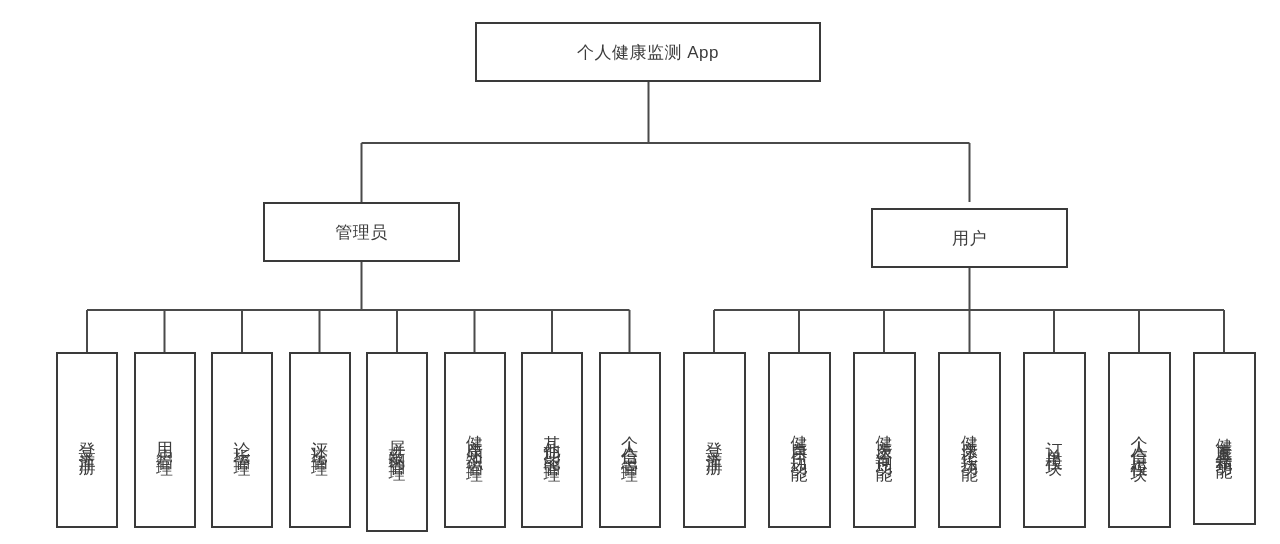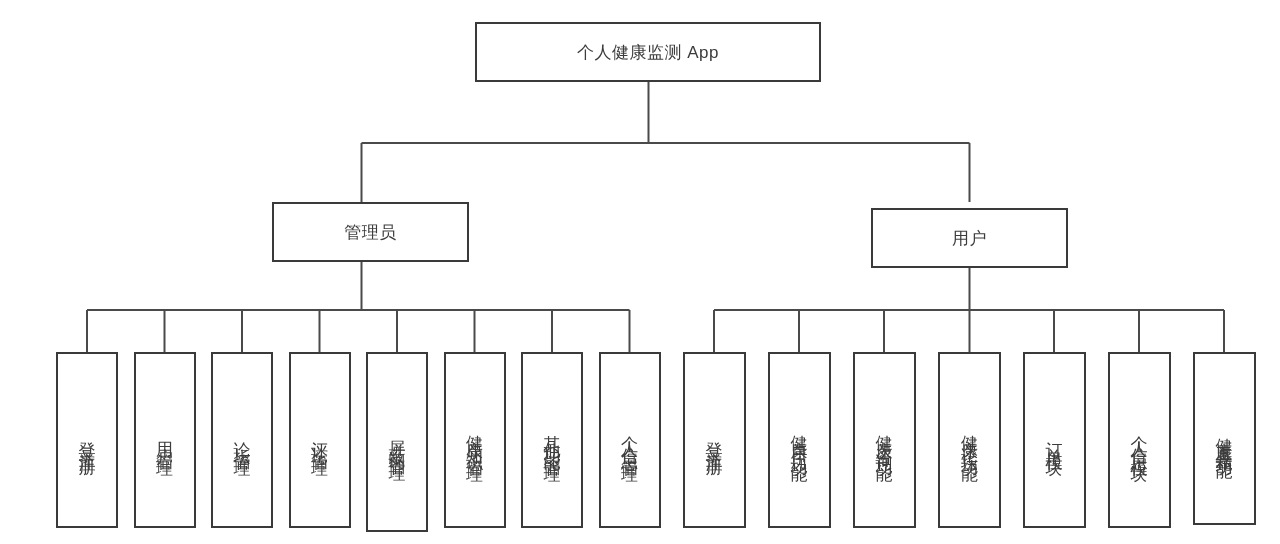--- a/index.html
+++ b/index.html
@@ -74,21 +74,21 @@
              M969.5 310 V352
              M1054 310 V352
              M1139 310 V352
              M1224 310 V352"></path>
   </svg>
 
   <div class="node" style="left:475px; top:22px; width:346px; height:60px;">
     <span class="hlabel">个人健康监测 App</span>
   </div>
 
-  <div class="node" style="left:272px; top:202px; width:197px; height:60px;">
+  <div class="node" style="left:263px; top:202px; width:197px; height:60px;">
     <span class="hlabel">管理员</span>
   </div>
   <div class="node" style="left:871px; top:208px; width:197px; height:60px;">
     <span class="hlabel">用户</span>
   </div>
 
   <div class="node" style="left:56px; top:352px; width:62px; height:176px;">
     <span class="vtext">登录注册</span>
   </div>
   <div class="node" style="left:133.5px; top:352px; width:62px; height:176px;">

